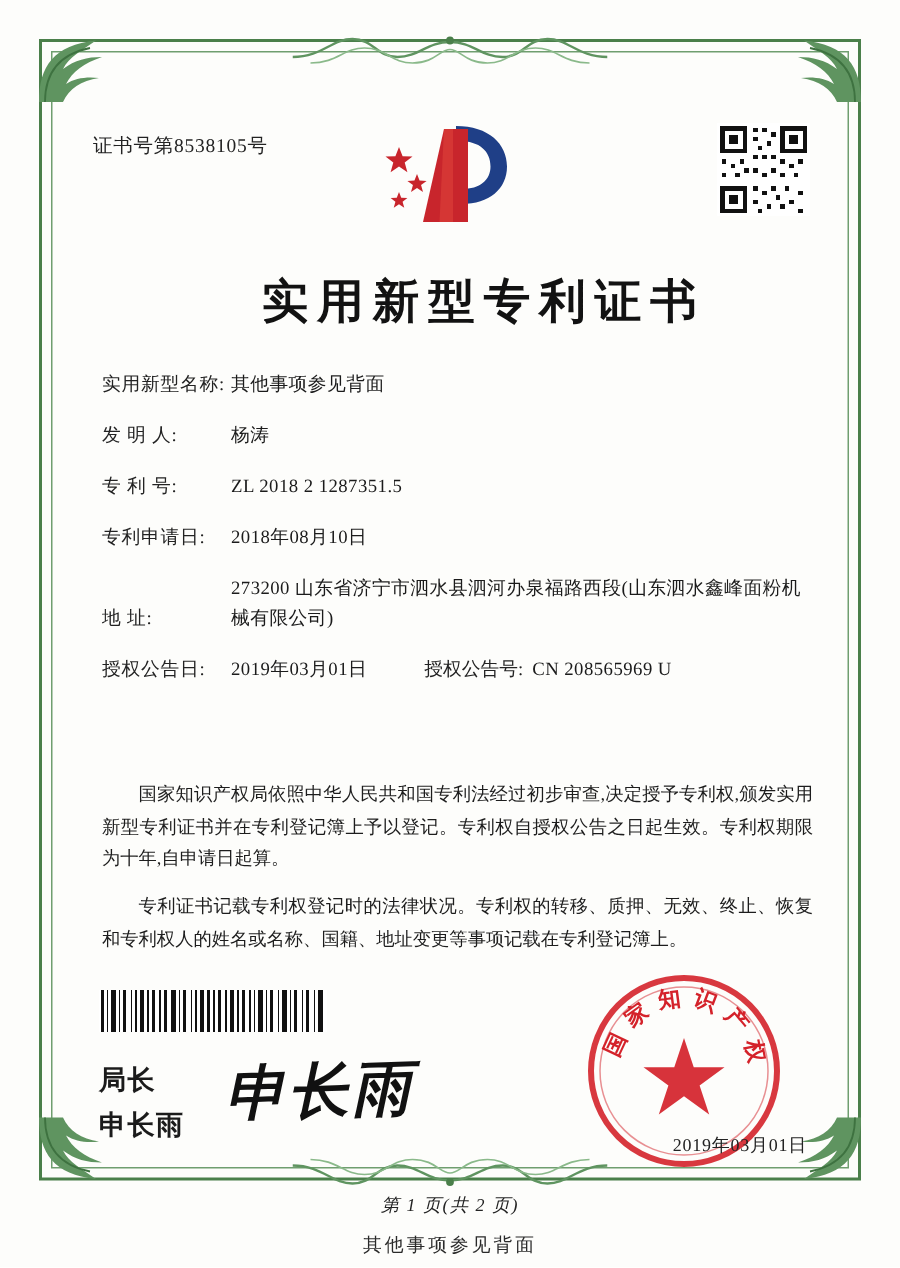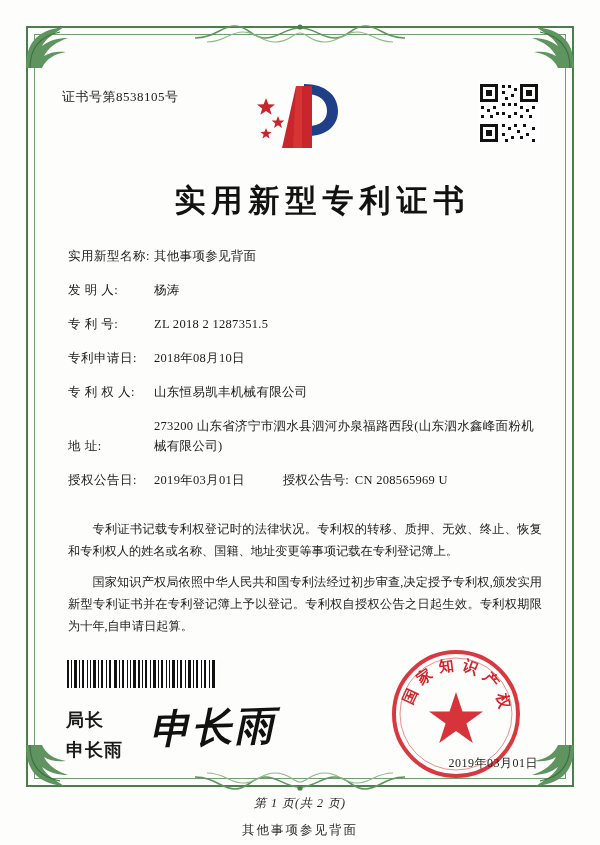--- a/index.html
+++ b/index.html
@@ -366,38 +366,34 @@
     </div>
     <div class="field-row">
       <span class="field-label">专 利 号:</span>
       <span class="field-value">ZL 2018 2 1287351.5</span>
     </div>
     <div class="field-row">
       <span class="field-label">专利申请日:</span>
       <span class="field-value">2018年08月10日</span>
     </div>
     <div class="field-row">
-      <span class="field-label">专 利 权 人:</span>
-      <span class="field-value">山东恒易凯丰机械有限公司</span>
-    </div>
-    <div class="field-row">
       <span class="field-label">地 址:</span>
       <span class="field-value">273200 山东省济宁市泗水县泗河办泉福路西段(山东泗水鑫峰面粉机械有限公司)</span>
     </div>
     <div class="field-row two-col">
       <span class="field-label">授权公告日:</span>
       <span class="field-value">2019年03月01日</span>
       <span class="pair-label">授权公告号:</span>
       <span class="field-value" style="flex:0 0 auto; margin-left:6px;">CN 208565969 U</span>
     </div>
   </div>
 
   <div class="paras">
+    <p>国家知识产权局依照中华人民共和国专利法经过初步审查,决定授予专利权,颁发实用新型专利证书并在专利登记簿上予以登记。专利权自授权公告之日起生效。专利权期限为十年,自申请日起算。</p>
     <p>专利证书记载专利权登记时的法律状况。专利权的转移、质押、无效、终止、恢复和专利权人的姓名或名称、国籍、地址变更等事项记载在专利登记簿上。</p>
-    <p>国家知识产权局依照中华人民共和国专利法经过初步审查,决定授予专利权,颁发实用新型专利证书并在专利登记簿上予以登记。专利权自授权公告之日起生效。专利权期限为十年,自申请日起算。</p>
   </div>
 
   <div class="barcode">
     <svg viewBox="0 0 152 28" width="152" height="28" shape-rendering="crispEdges">
       <rect width="152" height="28" fill="#ffffff"></rect>
       <g fill="#111111">
         <rect x="1" y="0" width="2" height="28"></rect>
           <rect x="5" y="0" width="1" height="28"></rect>
         <rect x="8" y="0" width="3" height="28"></rect>
           <rect x="13" y="0" width="1" height="28"></rect>

